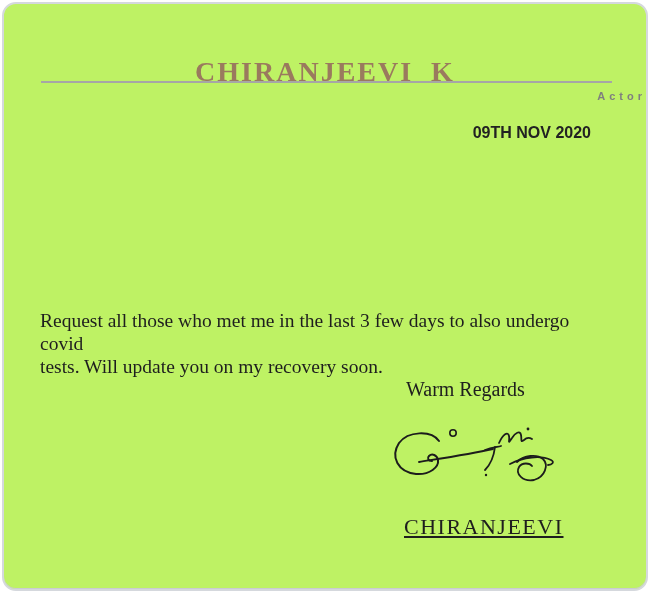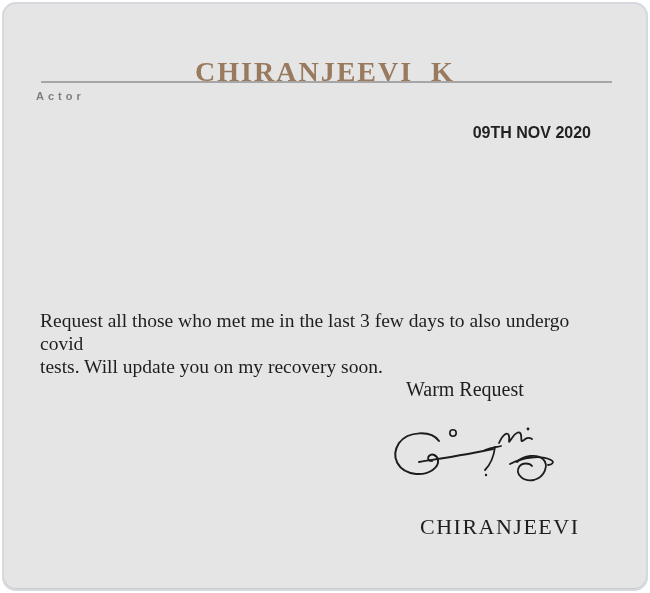--- a/index.html
+++ b/index.html
@@ -9,21 +9,21 @@
     width: 650px;
     height: 593px;
     overflow: hidden;
     font-family: "Liberation Serif", serif;
   }
   .card {
     position: relative;
     width: 646px;
     height: 589px;
     margin: 2px;
-    background: #e5e5e5;
+    background: #bef264;
     border: 2px solid #d5d8dd;
     border-radius: 14px;
     box-sizing: border-box;
     box-shadow: 0 -1px 0 #c9ccd1 inset;
   }
   .letter-title {
     position: absolute;
     top: 33px;
     left: 0;
     right: 0;
@@ -41,21 +41,21 @@
     left: 37px;
     width: 571px;
     height: 2px;
     background: #a6a6a6;
   }
   .letter-subtitle {
     position: absolute;
     top: 86px;
     left: 0;
     right: 0;
-    text-align: left;
+    text-align: right;
     font-family: "Liberation Sans", sans-serif;
     font-weight: bold;
     font-size: 11px;
     letter-spacing: 4px;
     color: #7f7f7f;
     padding-left: 32px;
   }
   .letter-date {
     position: absolute;
     top: 120px;
@@ -87,44 +87,45 @@
   .signature {
     position: absolute;
     top: 415px;
     left: 385px;
     width: 180px;
     height: 75px;
   }
   .signer-name {
     position: absolute;
     top: 510px;
-    left: 416px;
+    left: 400px;
     font-size: 22px;
     letter-spacing: 1.5px;
     color: #1e1e1e;
+    text-decoration: underline;
   }
 </style>
 </head>
 <body>
 
 <div class="card" style="border-color: rgb(213, 216, 221);">
 
   <h1 class="letter-title" style="color: rgb(154, 122, 94);">CHIRANJEEVI  K</h1>
 
   <div class="title-rule" style="background: rgb(166, 166, 166);"></div>
 
   <div class="letter-subtitle" style="color: rgb(127, 127, 127);">Actor</div>
 
   <div class="letter-date">09TH NOV 2020</div>
 
 
   <p class="para para-2">Request all those who met me in the last 3 few days to also undergo covid
 tests. Will update you on my recovery soon.</p>
 
-  <div class="closing-salutation">Warm Request</div>
+  <div class="closing-salutation">Warm Regards</div>
 
   <svg class="signature" viewBox="0 0 180 75" fill="none" stroke="#1c1c1c" stroke-width="2" stroke-linecap="round" stroke-linejoin="round">
 
     <path d="M 50,22 C 42,11 19,12 10,24 C 1,38 9,53 27,55 C 41,56 50,48 49,41 C 48,36 43,34 40,37 C 38,39 39,42 43,42"></path>
 
     <path d="M 30,43 C 55,39 82,35 104,30" stroke-width="1.8"></path>
 
     <circle cx="64" cy="14" r="3.2" stroke-width="1.6"></circle>
 
     <path d="M 96,31 C 102,29 108,28 112,27" stroke-width="1.8"></path>

